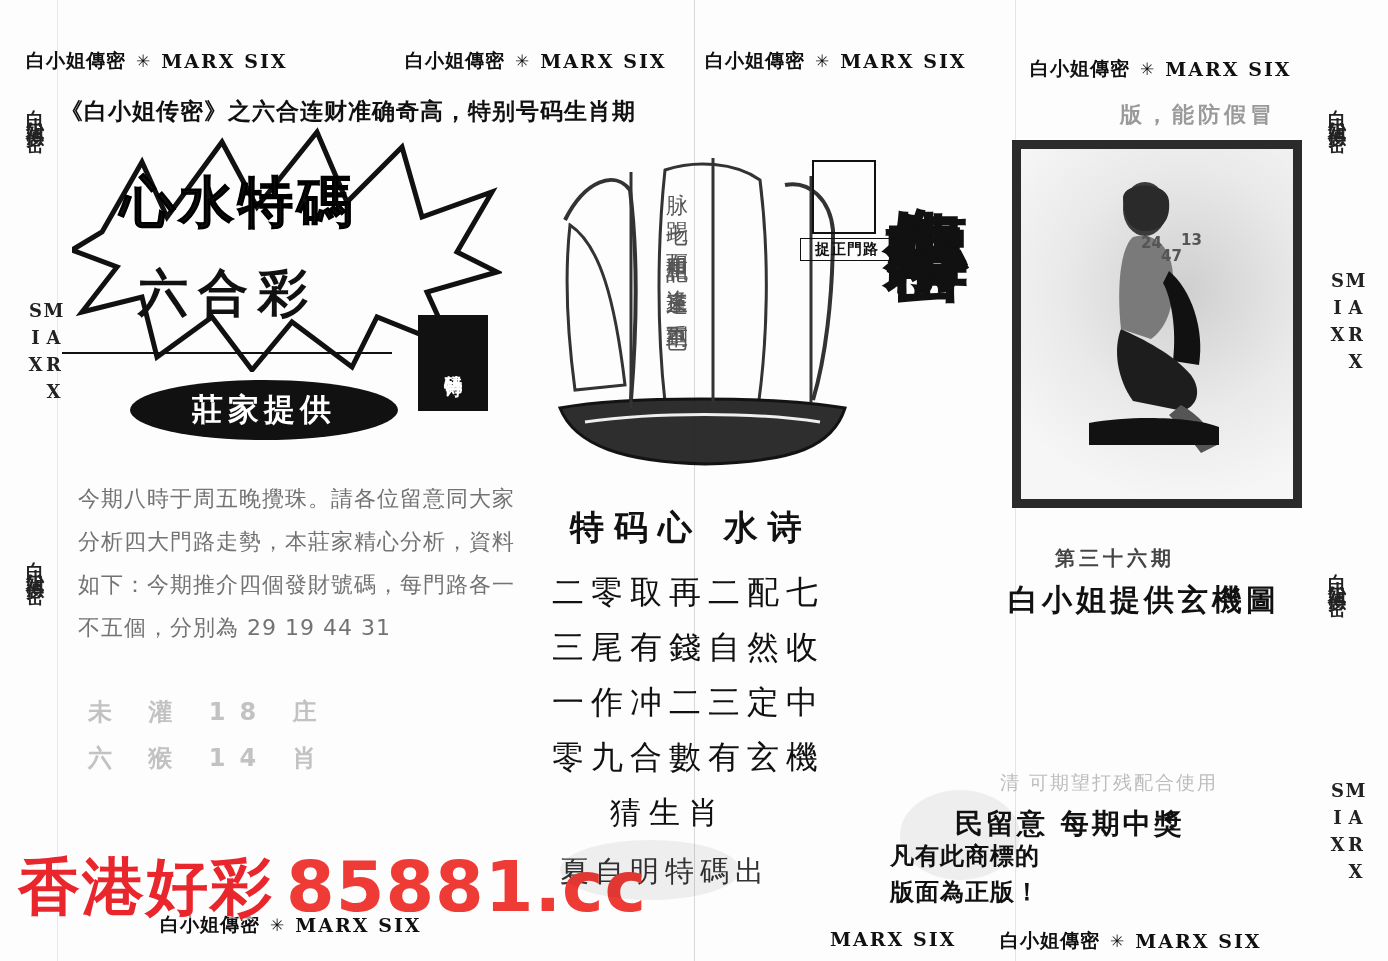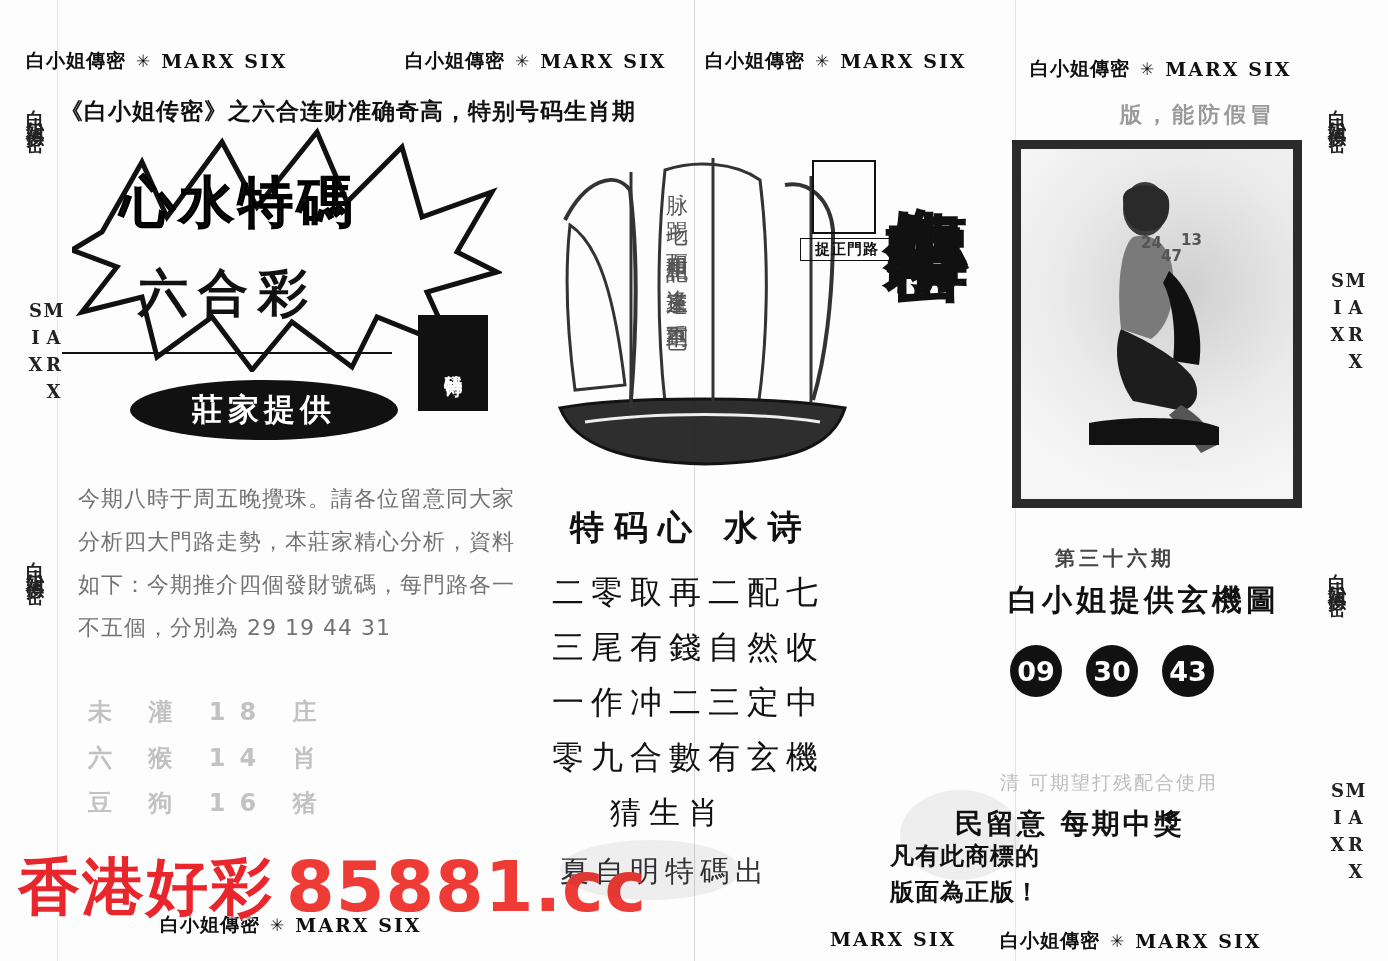--- a/index.html
+++ b/index.html
@@ -159,21 +159,20 @@
 
   <div class="stamp">
     <span>特码诗</span>
   </div>
 
   <div class="body-cn">今期八時于周五晚攪珠。請各位留意同大家分析四大門路走勢，本莊家精心分析，資料如下：今期推介四個發財號碼，每門路各一不五個，分別為  29  19 44  31</div>
 
   <div class="faint-table">
     <div>未 灌 18 庄</div>
     <div>六 猴 14 肖</div>
-    <div>豆 狗 16 猪</div>
   </div>
 
   <div class="ship">
     <svg width="320" height="330" viewBox="0 0 320 330">
       <path d="M20,70 C40,30 70,20 85,40 C95,120 90,200 86,250" fill="none" stroke="#222" stroke-width="4"></path>
       <path d="M25,75 C55,95 70,150 80,235 L30,240 C22,180 20,120 25,75Z" fill="none" stroke="#222" stroke-width="3"></path>
       <path d="M120,20 C150,10 190,12 215,30 C225,110 222,190 214,250 L120,252 C112,180 112,95 120,20Z" fill="none" stroke="#222" stroke-width="3"></path>
       <path d="M240,35 C265,30 285,50 288,80 C288,150 280,210 268,250" fill="none" stroke="#222" stroke-width="4"></path>
       <path d="M15,258 C80,246 230,246 300,258 C288,296 250,312 160,314 C80,312 30,296 15,258Z" fill="#1d1d1d" stroke="#000" stroke-width="3"></path>
       <path d="M40,272 C110,262 210,262 275,272" fill="none" stroke="#eee" stroke-width="3"></path>
@@ -213,25 +212,20 @@
       <path d="M16,244 C60,236 120,238 146,248 L146,266 L16,266Z" fill="#121212"></path>
     </svg>
     <span class="num" style="left:120px;top:85px;">24</span>
     <span class="num" style="left:160px;top:82px;">13</span>
     <span class="num" style="left:140px;top:98px;">47</span>
   </div>
 
   <div class="issue">第三十六期</div>
   <div class="provide">白小姐提供玄機圖</div>
 
-  <div class="balls">
-    <div class="ball">09</div>
-    <div class="ball">30</div>
-    <div class="ball">43</div>
-  </div>
 
   <div class="faint-note">清 可期望打残配合使用</div>
   <div class="note3">民留意  每期中獎</div>
   <div class="note2" style="white-space:pre-line;">凡有此商標的
 版面為正版！</div>
 
   <div class="banner" style="left:160px;top:912px;">
     <span class="cn">白小姐傳密</span>
     <span class="star">✳</span>
     <span class="en">MARX SIX</span>

